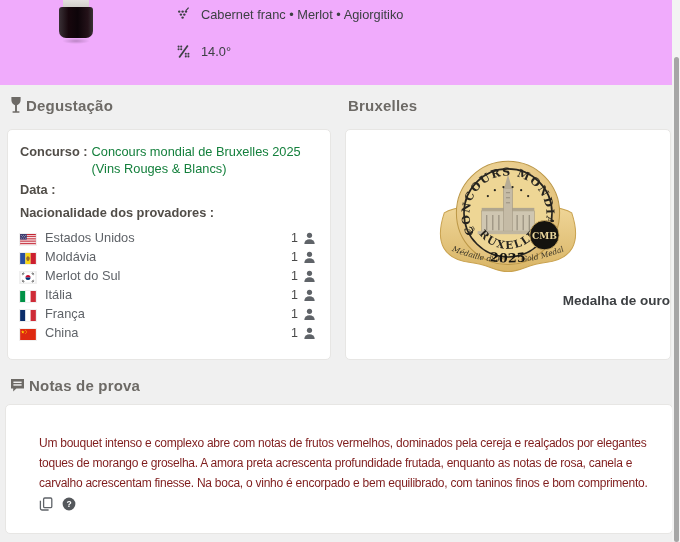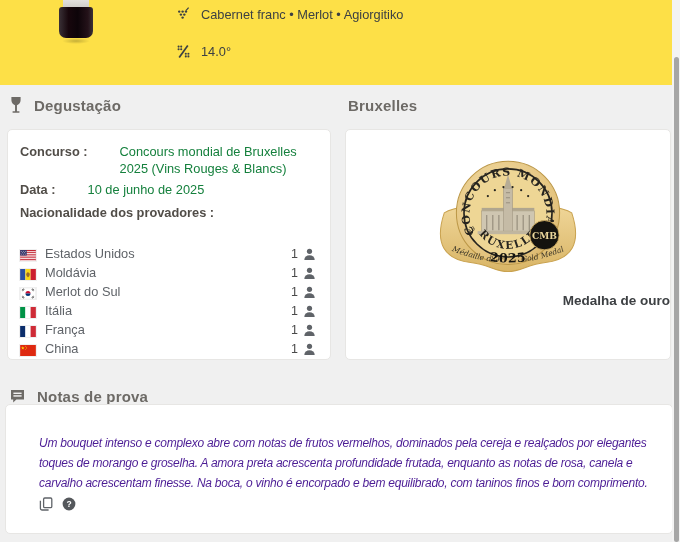--- a/index.html
+++ b/index.html
@@ -6,70 +6,70 @@
   html, body { width: 680px; height: 542px; }
   body {
     position: relative;
     font-family: "Liberation Sans", sans-serif;
     background: #f0f0f0;
     overflow: hidden;
     color: #3c4043;
   }
 
   
-  .top-card { position: absolute; left: 0; top: 0; width: 672px; height: 85px; background: #fde047; }
+  .top-card { position: absolute; left: 0; top: 0; width: 672px; height: 85px; background: #f0abfc; }
   .bottle { position: absolute; left: 59px; top: 0; width: 34px; height: 48px; }
   .bottle .label-part { position: absolute; left: 4px; top: 0; width: 26px; height: 8px;
     background: linear-gradient(180deg, #e3e1de, #cfccc8); }
   .bottle .body-part { position: absolute; left: 0; top: 7px; width: 34px; height: 31px;
     background: linear-gradient(90deg, #3a3136 0%, #17070d 28%, #0d0409 55%, #241219 85%, #3a3136 100%);
     border-radius: 3px 3px 7px 7px; }
   .bottle .shadow-part { position: absolute; left: 3px; top: 38px; width: 28px; height: 6px;
     background: radial-gradient(ellipse at center, rgba(0,0,0,.22), rgba(0,0,0,0) 70%); }
   .spec { position: absolute; left: 176px; display: flex; align-items: center; gap: 10px;
     font-size: 12.8px; color: #3c4043; }
   #spec-grapes { top: 7px; }
   #spec-abv { top: 44px; align-items: center; }
   .spec svg { flex: 0 0 auto; }
 
   
-  .sec-h { position: absolute; display: flex; align-items: center; gap: 12px;
+  .sec-h { position: absolute; display: flex; align-items: center; gap: 4px;
     font-size: 15px; font-weight: bold; color: #6d6a66; letter-spacing: .2px; }
   #h-degustacao { left: 10px; top: 97px; }
   #h-resultados { left: 348px; top: 97px; }
-  #h-notas { left: 10px; top: 388px; }
+  #h-notas { left: 10px; top: 377px; }
 
   
   .card { position: absolute; background: #fff; border: 1px solid #e7e6e4; border-radius: 5px; }
   #card-tasting { left: 7px; top: 129px; width: 324px; height: 231px; padding: 13px 13px 0 12px; overflow: hidden; }
   #card-results { left: 345px; top: 129px; width: 326px; height: 231px; }
   #card-notes  { left: 5px; top: 404px; width: 668px; height: 130px; overflow: hidden; }
 
   
-  .kv { display: flex; align-items: flex-start; font-size: 12.8px; line-height: 17px; margin-bottom: 4px; gap: 28px; }
+  .kv { display: flex; align-items: flex-start; font-size: 12.8px; line-height: 17px; margin-bottom: 4px; }
   .kv .k { font-weight: bold; color: #514d48; white-space: nowrap; margin-right: 4px; }
   .kv .v { color: #15803d; max-width: 236px; }
   .kv.mb6 { margin-bottom: 6px; text-align: center; }
-  .kv.mb5 { margin-bottom: 21px; }
+  .kv.mb5 { margin-bottom: 5px; }
   .nat-row { display: flex; align-items: flex-end; height: 19px; font-size: 12.8px; color: #5f6368; }
   .flag { width: 16px; height: 11px; margin-right: 9px; flex: 0 0 auto;
     box-shadow: 0 0 0 1px rgba(0,0,0,.06); }
   .flag svg { display: block; width: 16px; height: 11px; }
   .nat-count { margin-left: auto; color: #4a4a4a; font-size: 12.5px; }
   .person { width: 13px; height: 13px; margin-left: 5px; margin-right: 1px; }
 
   
   .medal-wrap { position: absolute; left: 0; top: 24px; width: 100%; display: flex; justify-content: center; }
   .medal-label { position: absolute; top: 163px; width: 100%; text-align: right;
     font-weight: bold; font-size: 13.5px; color: #3d4043; }
 
   
   .notes-col { position: absolute; left: 33px; top: 28px; width: 612px; }
-  .notes-text { font-style: italic; font-size: 12px; letter-spacing: -0.25px;
-    line-height: 20px; color: #4c1d95; }
+  .notes-text { font-size: 12px; letter-spacing: -0.25px;
+    line-height: 20px; color: #7f1d1d; }
   .notes-icons { display: flex; align-items: center; gap: 9px; margin-top: 4px; }
   .icon-btn { background: none; border: none; padding: 0; cursor: pointer; display: flex; align-items: center; }
 
   
   .sb-track { position: absolute; right: 0; top: 0; width: 8px; height: 542px; background: #f3f3f3; }
   .sb-thumb { position: absolute; right: 1px; top: 57px; width: 5px; height: 485px;
     background: #a6a6a6; border-radius: 3px; }
 </style>
 </head>
 <body>
@@ -130,21 +130,20 @@
   <span>Notas de prova</span>
 </div>
 
 <div class="card" id="card-tasting">
   <div class="kv">
     <span class="k">Concurso :</span>
     <span class="v">Concours mondial de Bruxelles 2025 (Vins Rouges &amp; Blancs)</span>
   </div>
   <div class="kv mb6">
     <span class="k">Data :</span>
-    <span class="v">10 de junho de 2025</span>
   </div>
   <div class="kv mb5">
     <span class="k">Nacionalidade dos provadores :</span>
   </div>
 
   <div class="nat-row">
     <span class="flag">
       <svg viewBox="0 0 20 14">
           <rect width="20" height="14" fill="#c22533"></rect>
         <g fill="#ffffff">

